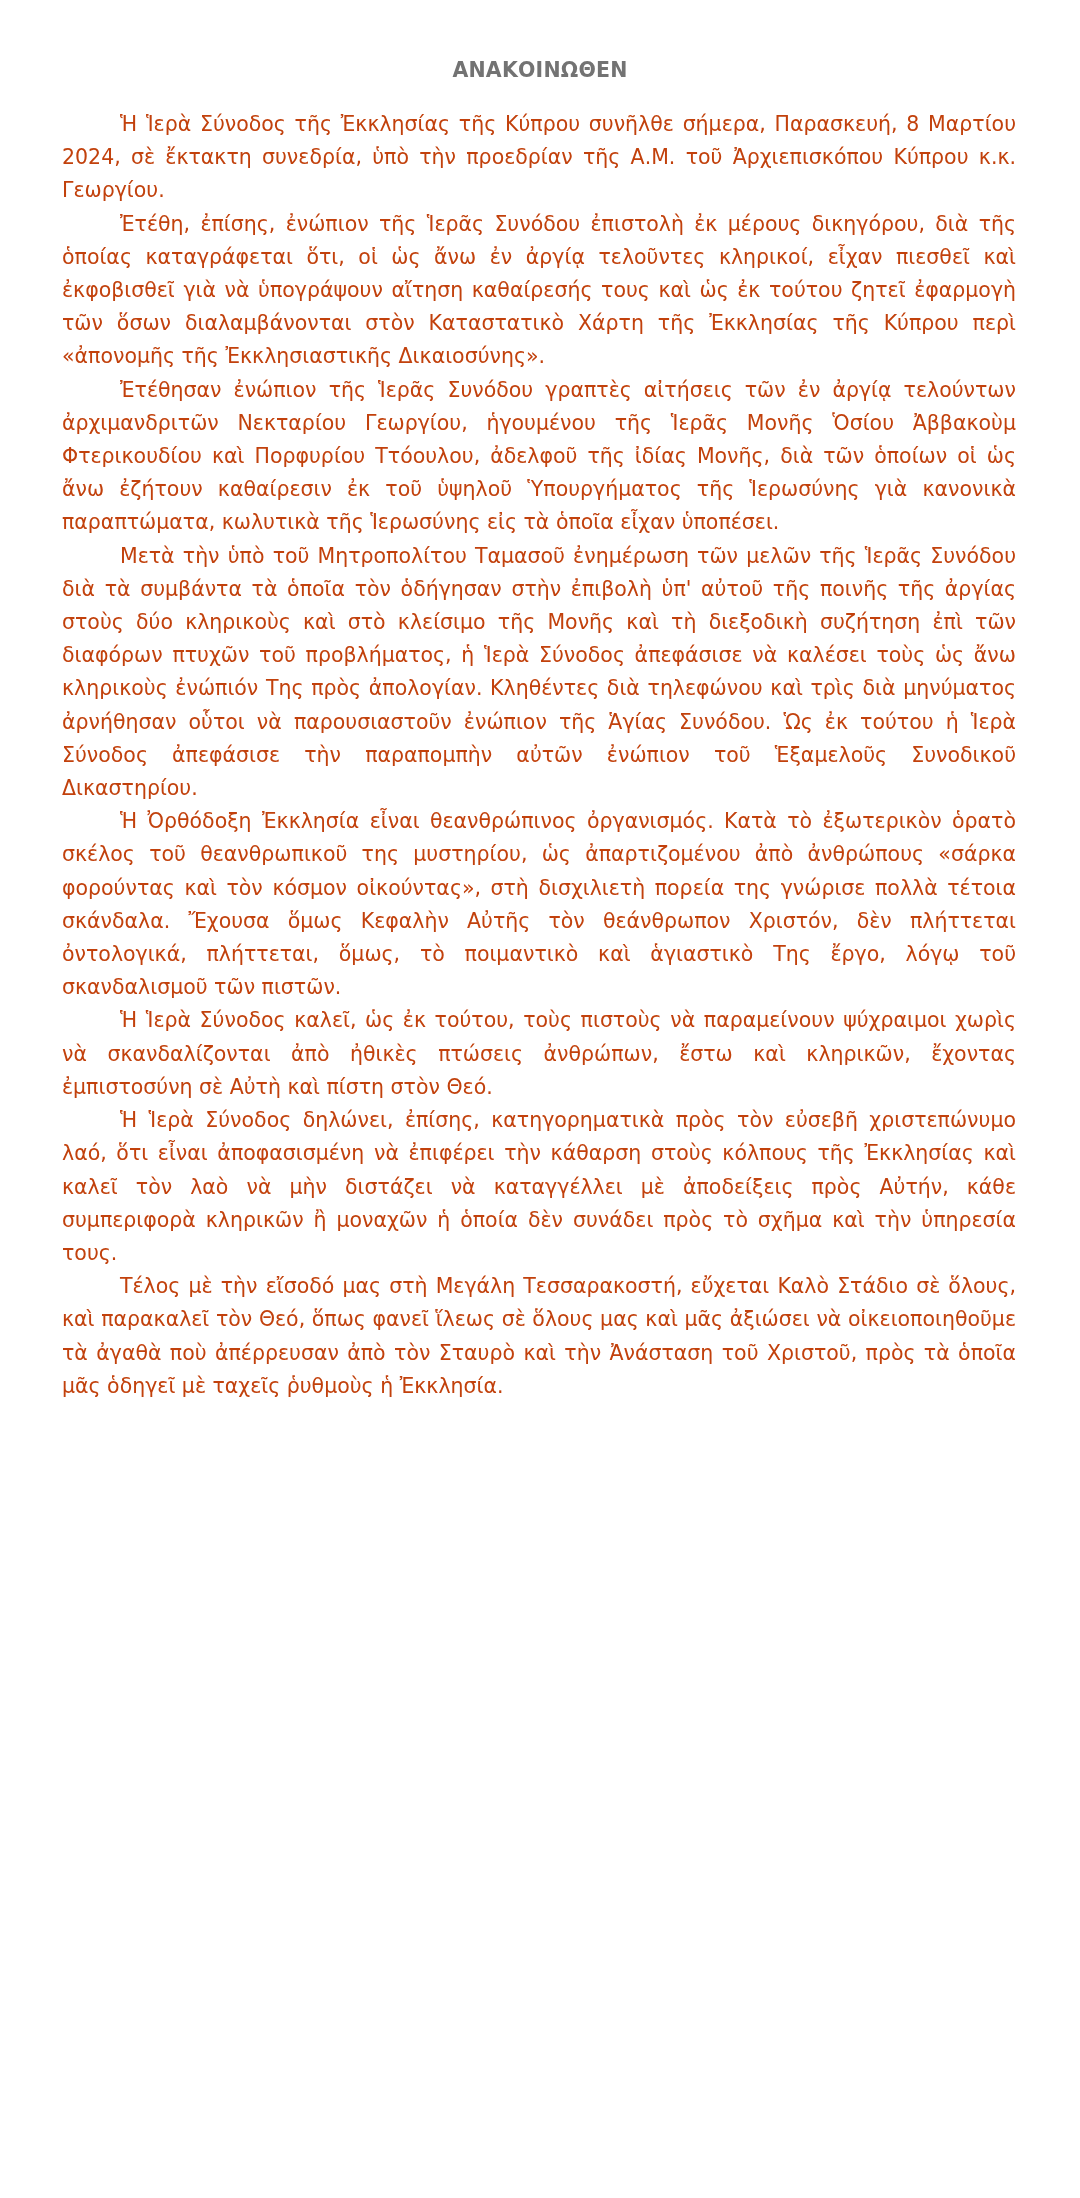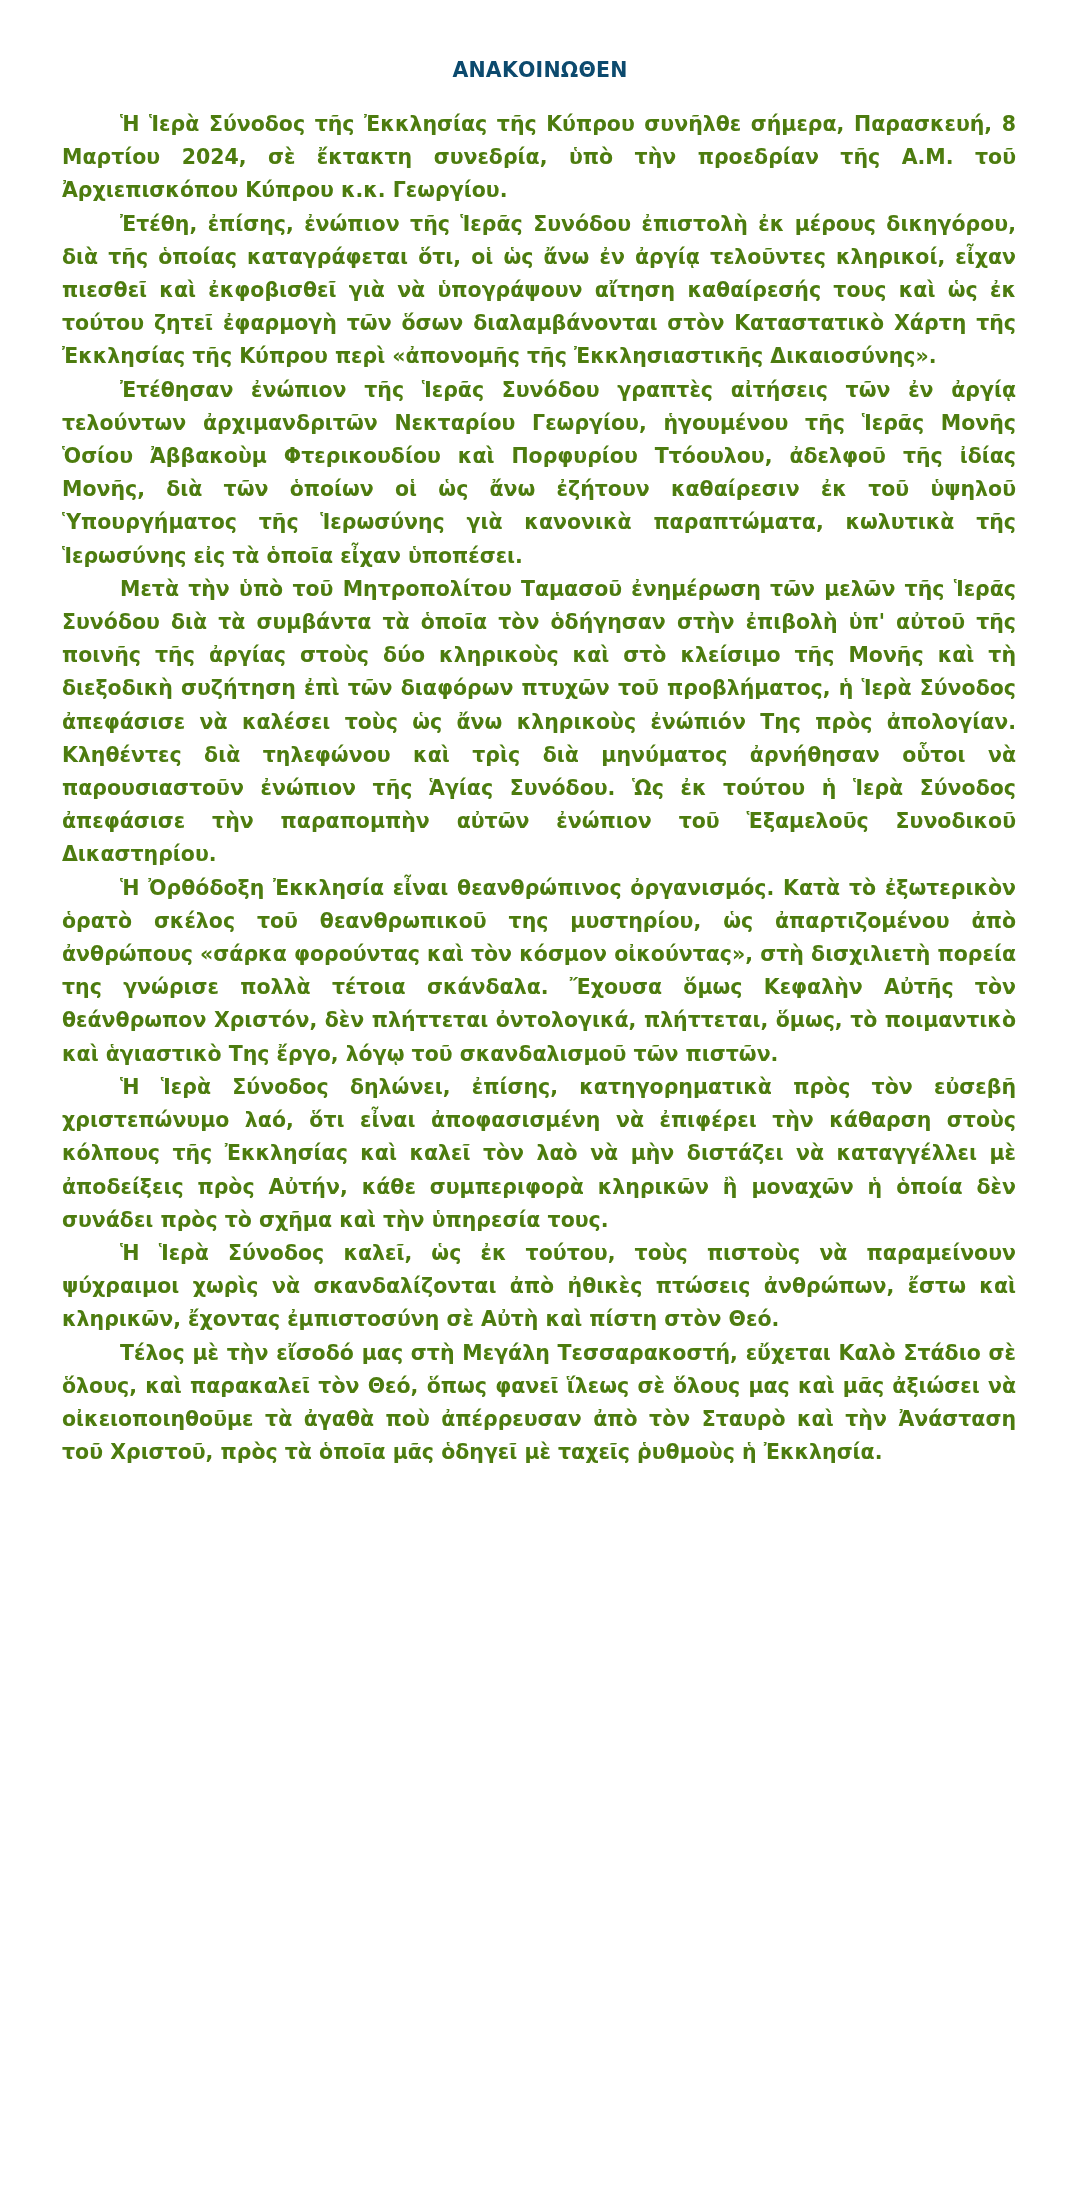--- a/index.html
+++ b/index.html
@@ -19,32 +19,31 @@
     box-sizing: border-box;
     padding: 46px 62px 40px 62px;
     position: relative;
   }
   .doc-title {
     text-align: center;
     font-weight: bold;
     font-size: 20.5px;
     letter-spacing: 0.2px;
     margin: 12px 0 26px 0;
-    color: #0c4a6e;
+    color: #737373;
   }
   .body-block p {
     margin: 0 2px 0 0;
     text-align: justify;
     text-justify: inter-word;
     font-size: 20.5px;
     line-height: 1.62;
     text-indent: 58px;
-    color: #4d7c0f;
+    color: #c2410c;
     hyphens: none;
-    font-weight: bold;
   }
   .signature {
     margin-top: 150px;
     text-align: center;
     font-size: 20px;
     line-height: 1.6;
     color: #111;
   }
   .signature div {
     margin: 0;
@@ -56,19 +55,19 @@
 <div class="page">
 
   <h1 class="doc-title">ΑΝΑΚΟΙΝΩΘΕΝ</h1>
 
   <div class="body-block">
     <p>Ἡ Ἱερὰ Σύνοδος τῆς Ἐκκλησίας τῆς Κύπρου συνῆλθε σήμερα, Παρασκευή, 8 Μαρτίου 2024, σὲ ἔκτακτη συνεδρία, ὑπὸ τὴν προεδρίαν τῆς Α.Μ. τοῦ Ἀρχιεπισκόπου Κύπρου κ.κ. Γεωργίου.</p>
     <p>Ἐτέθη, ἐπίσης, ἐνώπιον τῆς Ἱερᾶς Συνόδου ἐπιστολὴ ἐκ μέρους δικηγόρου, διὰ τῆς ὁποίας καταγράφεται ὅτι, οἱ ὡς ἄνω ἐν ἀργίᾳ τελοῦντες κληρικοί, εἶχαν πιεσθεῖ καὶ ἐκφοβισθεῖ γιὰ νὰ ὑπογράψουν αἴτηση καθαίρεσής τους καὶ ὡς ἐκ τούτου ζητεῖ ἐφαρμογὴ τῶν ὅσων διαλαμβάνονται στὸν Καταστατικὸ Χάρτη τῆς Ἐκκλησίας τῆς Κύπρου περὶ «ἀπονομῆς τῆς Ἐκκλησιαστικῆς Δικαιοσύνης».</p>
     <p>Ἐτέθησαν ἐνώπιον τῆς Ἱερᾶς Συνόδου γραπτὲς αἰτήσεις τῶν ἐν ἀργίᾳ τελούντων ἀρχιμανδριτῶν Νεκταρίου Γεωργίου, ἡγουμένου τῆς Ἱερᾶς Μονῆς Ὁσίου Ἀββακοὺμ Φτερικουδίου καὶ Πορφυρίου Ττόουλου, ἀδελφοῦ τῆς ἰδίας Μονῆς, διὰ τῶν ὁποίων οἱ ὡς ἄνω ἐζήτουν καθαίρεσιν ἐκ τοῦ ὑψηλοῦ Ὑπουργήματος τῆς Ἱερωσύνης γιὰ κανονικὰ παραπτώματα, κωλυτικὰ τῆς Ἱερωσύνης εἰς τὰ ὁποῖα εἶχαν ὑποπέσει.</p>
     <p>Μετὰ τὴν ὑπὸ τοῦ Μητροπολίτου Ταμασοῦ ἐνημέρωση τῶν μελῶν τῆς Ἱερᾶς Συνόδου διὰ τὰ συμβάντα τὰ ὁποῖα τὸν ὁδήγησαν στὴν ἐπιβολὴ ὑπ' αὐτοῦ τῆς ποινῆς τῆς ἀργίας στοὺς δύο κληρικοὺς καὶ στὸ κλείσιμο τῆς Μονῆς καὶ τὴ διεξοδικὴ συζήτηση ἐπὶ τῶν διαφόρων πτυχῶν τοῦ προβλήματος, ἡ Ἱερὰ Σύνοδος ἀπεφάσισε νὰ καλέσει τοὺς ὡς ἄνω κληρικοὺς ἐνώπιόν Της πρὸς ἀπολογίαν. Κληθέντες διὰ τηλεφώνου καὶ τρὶς διὰ μηνύματος ἀρνήθησαν οὗτοι νὰ παρουσιαστοῦν ἐνώπιον τῆς Ἁγίας Συνόδου. Ὡς ἐκ τούτου ἡ Ἱερὰ Σύνοδος ἀπεφάσισε τὴν παραπομπὴν αὐτῶν ἐνώπιον τοῦ Ἑξαμελοῦς Συνοδικοῦ Δικαστηρίου.</p>
     <p>Ἡ Ὀρθόδοξη Ἐκκλησία εἶναι θεανθρώπινος ὀργανισμός. Κατὰ τὸ ἐξωτερικὸν ὁρατὸ σκέλος τοῦ θεανθρωπικοῦ της μυστηρίου, ὡς ἀπαρτιζομένου ἀπὸ ἀνθρώπους «σάρκα φορούντας καὶ τὸν κόσμον οἰκούντας», στὴ δισχιλιετὴ πορεία της γνώρισε πολλὰ τέτοια σκάνδαλα. Ἔχουσα ὅμως Κεφαλὴν Αὐτῆς τὸν θεάνθρωπον Χριστόν, δὲν πλήττεται ὀντολογικά, πλήττεται, ὅμως, τὸ ποιμαντικὸ καὶ ἁγιαστικὸ Της ἔργο, λόγῳ τοῦ σκανδαλισμοῦ τῶν πιστῶν.</p>
+    <p>Ἡ Ἱερὰ Σύνοδος καλεῖ, ὡς ἐκ τούτου, τοὺς πιστοὺς νὰ παραμείνουν ψύχραιμοι χωρὶς νὰ σκανδαλίζονται ἀπὸ ἠθικὲς πτώσεις ἀνθρώπων, ἔστω καὶ κληρικῶν, ἔχοντας ἐμπιστοσύνη σὲ Αὐτὴ καὶ πίστη στὸν Θεό.</p>
     <p>Ἡ Ἱερὰ Σύνοδος δηλώνει, ἐπίσης, κατηγορηματικὰ πρὸς τὸν εὐσεβῆ χριστεπώνυμο λαό, ὅτι εἶναι ἀποφασισμένη νὰ ἐπιφέρει τὴν κάθαρση στοὺς κόλπους τῆς Ἐκκλησίας καὶ καλεῖ τὸν λαὸ νὰ μὴν διστάζει νὰ καταγγέλλει μὲ ἀποδείξεις πρὸς Αὐτήν, κάθε συμπεριφορὰ κληρικῶν ἢ μοναχῶν ἡ ὁποία δὲν συνάδει πρὸς τὸ σχῆμα καὶ τὴν ὑπηρεσία τους.</p>
-    <p>Ἡ Ἱερὰ Σύνοδος καλεῖ, ὡς ἐκ τούτου, τοὺς πιστοὺς νὰ παραμείνουν ψύχραιμοι χωρὶς νὰ σκανδαλίζονται ἀπὸ ἠθικὲς πτώσεις ἀνθρώπων, ἔστω καὶ κληρικῶν, ἔχοντας ἐμπιστοσύνη σὲ Αὐτὴ καὶ πίστη στὸν Θεό.</p>
     <p>Τέλος μὲ τὴν εἴσοδό μας στὴ Μεγάλη Τεσσαρακοστή, εὔχεται Καλὸ Στάδιο σὲ ὅλους, καὶ παρακαλεῖ τὸν Θεό, ὅπως φανεῖ ἵλεως σὲ ὅλους μας καὶ μᾶς ἀξιώσει νὰ οἰκειοποιηθοῦμε τὰ ἀγαθὰ ποὺ ἀπέρρευσαν ἀπὸ τὸν Σταυρὸ καὶ τὴν Ἀνάσταση τοῦ Χριστοῦ, πρὸς τὰ ὁποῖα μᾶς ὁδηγεῖ μὲ ταχεῖς ῥυθμοὺς ἡ Ἐκκλησία.</p>
   </div>
 
 
 </div>
 
 </body></html>

